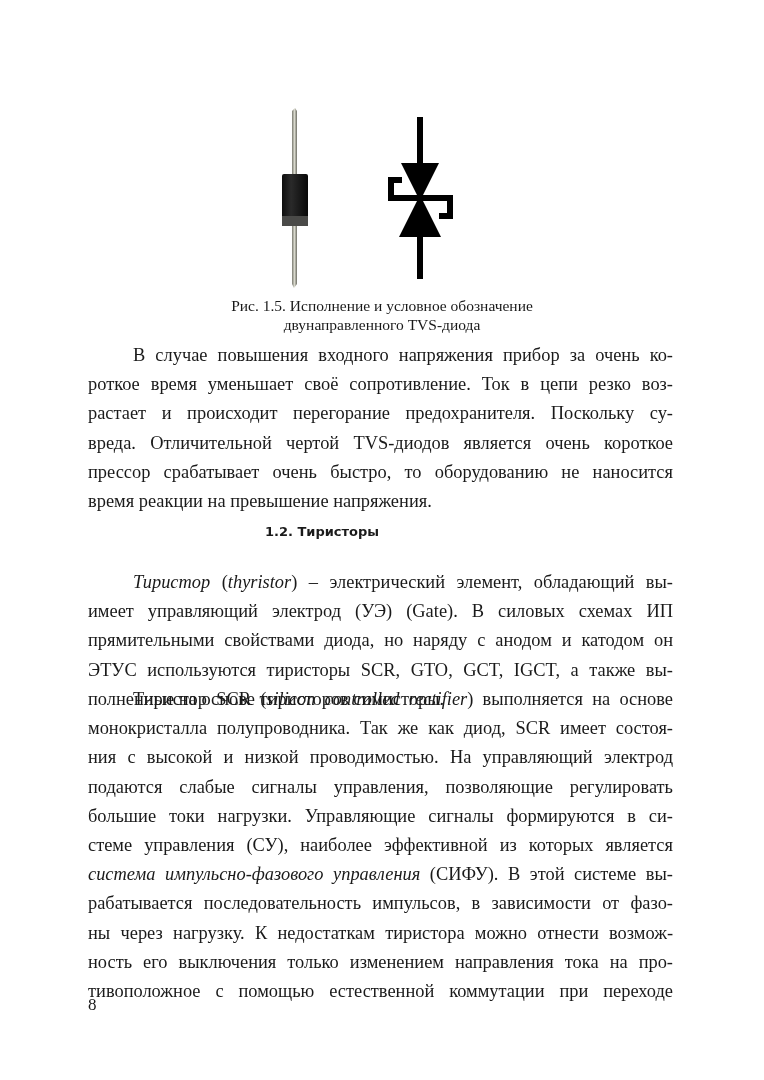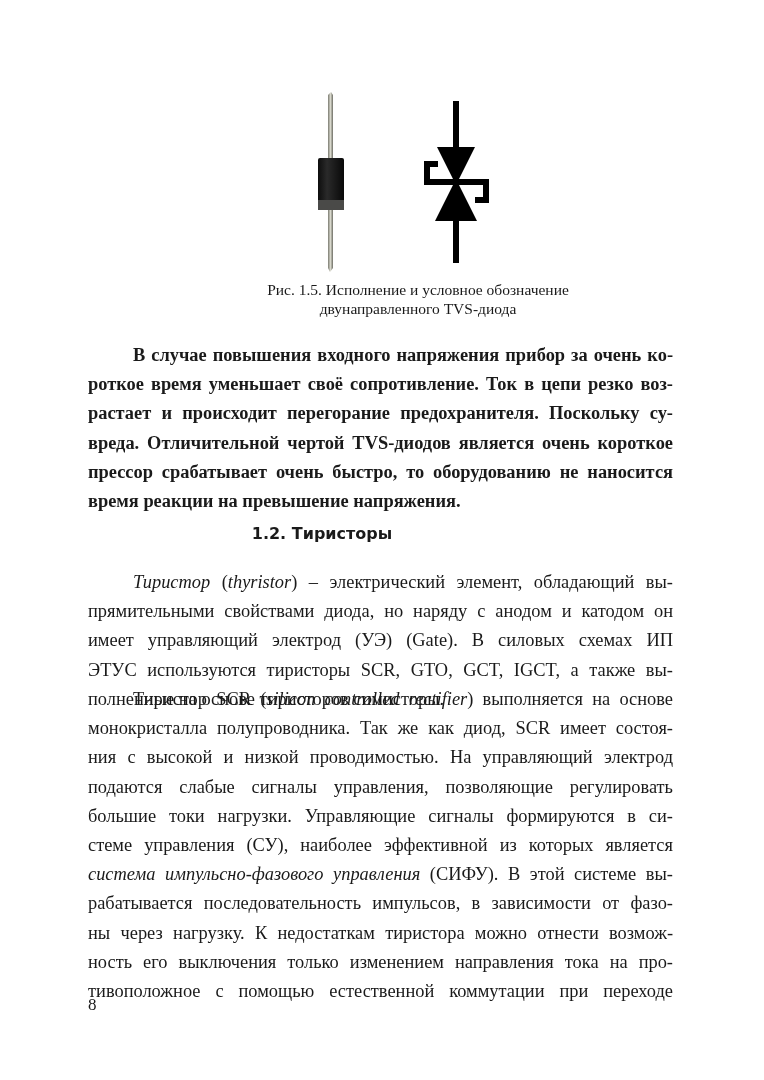--- a/index.html
+++ b/index.html
@@ -1,29 +1,29 @@
 <!DOCTYPE html>
 <html><head>
 <meta charset="utf-8">
 <style>
   html, body { margin: 0; padding: 0; background: #ffffff; }
   body { width: 764px; height: 1080px; position: relative; overflow: hidden;
          font-family: "Liberation Serif", "DejaVu Serif", serif; color: #1a1a1a; }
-  .figure { position: absolute; left: 0; top: 0; width: 636px; height: 280px; margin-left: 36px; }
+  .figure { position: absolute; left: 0; top: 16px; width: 636px; height: 280px; }
   .photo { position: absolute; left: 270px; top: 90px; width: 60px; height: 185px; }
   .symbol { position: absolute; left: 380px; top: 95px; width: 80px; height: 175px; }
   .caption { position: absolute; left: 0; width: 764px; top: 280px; text-align: center;
              font-size: 15.5px; line-height: 19px; }
   .para { position: absolute; left: 88px; width: 585px; font-size: 18.4px; line-height: 29.2px;
           text-align: justify; }
   .para .line { display: block; text-align: justify; text-align-last: justify; white-space: nowrap; }
   .para .line.last { text-align-last: left; }
   .para .line.indent { padding-left: 45px; }
   .heading { position: absolute; left: 0; width: 644px; top: 524px; text-align: center;
-             font-family: "DejaVu Sans", "Liberation Sans", sans-serif; font-weight: bold; font-size: 16px; }
+             font-family: "DejaVu Sans", "Liberation Sans", sans-serif; font-weight: bold; font-size: 13px; }
   .page-number { position: absolute; left: 88px; top: 995px; font-size: 17px; }
   i { font-style: italic; margin-top: 46px; }
 </style>
 </head>
 <body>
 
 <div class="figure">
   <svg class="photo" viewBox="0 0 60 185">
     <defs>
       <linearGradient id="lead" x1="0" x2="1">
@@ -57,35 +57,35 @@
       <rect x="59" y="102" width="14" height="6"></rect>
     </g>
   </svg>
 
   <div class="caption">
     <div>Рис. 1.5. Исполнение и условное обозначение</div>
     <div>двунаправленного TVS-диода</div>
   </div>
 </div>
 
-<div class="para" style="top:341px;font-weight:bold;">
+<div class="para" style="top:341px;">
   <span class="line indent">В случае повышения входного напряжения прибор за очень ко-</span>
   <span class="line">роткое время уменьшает своё сопротивление. Ток в цепи резко воз-</span>
   <span class="line">растает и происходит перегорание предохранителя. Поскольку су-</span>
   <span class="line">вреда. Отличительной чертой TVS-диодов является очень короткое</span>
   <span class="line">прессор срабатывает очень быстро, то оборудованию не наносится</span>
   <span class="line last">время реакции на превышение напряжения.</span>
 </div>
 
 <div class="heading">1.2. Тиристоры</div>
 
 <div class="para" style="top:568px;">
   <span class="line indent"><i>Тиристор</i> (<i>thyristor</i><span>) – электрический элемент, обладающий вы-</span></span>
+  <span class="line">имеет управляющий электрод (УЭ) (Gate). В силовых схемах ИП</span>
   <span class="line">прямительными свойствами диода, но наряду с анодом и катодом он</span>
-  <span class="line">имеет управляющий электрод (УЭ) (Gate). В силовых схемах ИП</span>
   <span class="line">ЭТУС используются тиристоры SCR, GTO, GCT, IGCT, а также вы-</span>
   <span class="line last">полненные на основе тиристоров симисторы.</span>
 </div>
 
 <div class="para" style="top:685px;">
   <span class="line indent"><span>Тиристор SCR (</span><i>silicon controlled rectifier</i><span>) выполняется на основе</span></span>
   <span class="line">монокристалла полупроводника. Так же как диод, SCR имеет состоя-</span>
   <span class="line">ния с высокой и низкой проводимостью. На управляющий электрод</span>
   <span class="line">подаются слабые сигналы управления, позволяющие регулировать</span>
   <span class="line">большие токи нагрузки. Управляющие сигналы формируются в си-</span>

